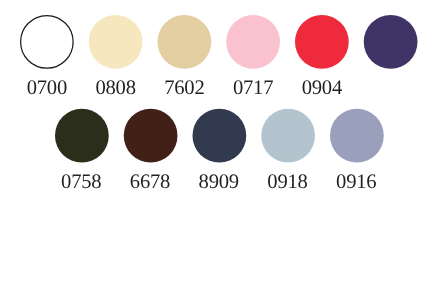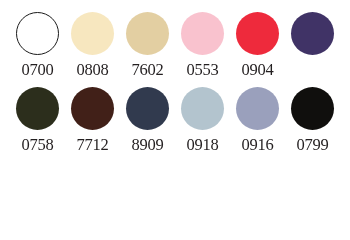--- a/index.html
+++ b/index.html
@@ -69,49 +69,45 @@
       <div class="swatch-cell">
         <span class="swatch-dot" style="background: rgb(247, 231, 191);"></span>
         <span class="swatch-label">0808</span>
       </div>
       <div class="swatch-cell">
         <span class="swatch-dot" style="background: rgb(227, 207, 162);"></span>
         <span class="swatch-label">7602</span>
       </div>
       <div class="swatch-cell">
         <span class="swatch-dot" style="background: rgb(249, 194, 206);"></span>
-        <span class="swatch-label">0553</span>
+        <span class="swatch-label">0717</span>
       </div>
       <div class="swatch-cell">
         <span class="swatch-dot" style="background: rgb(238, 42, 60);"></span>
         <span class="swatch-label">0904</span>
       </div>
       <div class="swatch-cell">
         <span class="swatch-dot" style="background: rgb(64, 51, 102);"></span>
       </div>
     </div>
     <div class="swatch-row">
       <div class="swatch-cell">
         <span class="swatch-dot" style="background: rgb(44, 46, 28);"></span>
         <span class="swatch-label">0758</span>
       </div>
       <div class="swatch-cell">
         <span class="swatch-dot" style="background: rgb(65, 32, 24);"></span>
-        <span class="swatch-label">7712</span>
+        <span class="swatch-label">6678</span>
       </div>
       <div class="swatch-cell">
         <span class="swatch-dot" style="background: rgb(49, 58, 78);"></span>
         <span class="swatch-label">8909</span>
       </div>
       <div class="swatch-cell">
         <span class="swatch-dot" style="background: rgb(179, 196, 206);"></span>
         <span class="swatch-label">0918</span>
       </div>
       <div class="swatch-cell">
         <span class="swatch-dot" style="background: rgb(154, 160, 188);"></span>
         <span class="swatch-label">0916</span>
       </div>
-      <div class="swatch-cell">
-        <span class="swatch-dot" style="background: rgb(16, 15, 13);"></span>
-        <span class="swatch-label">0799</span>
-      </div>
     </div>
   </div>
 
 </body></html>

